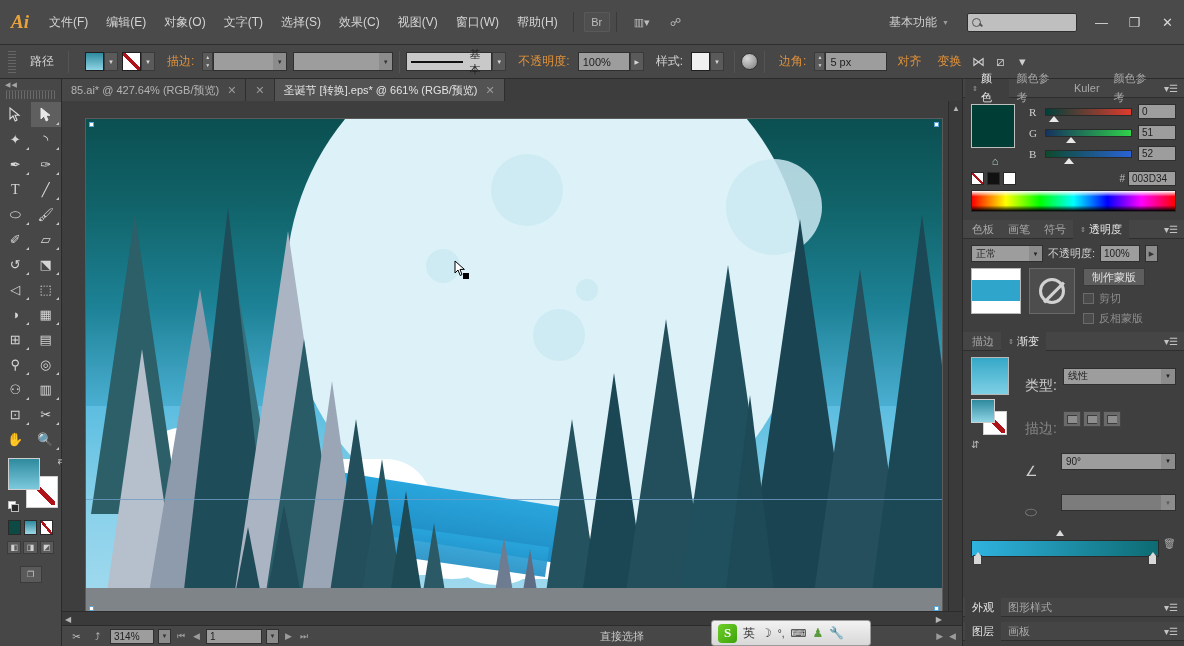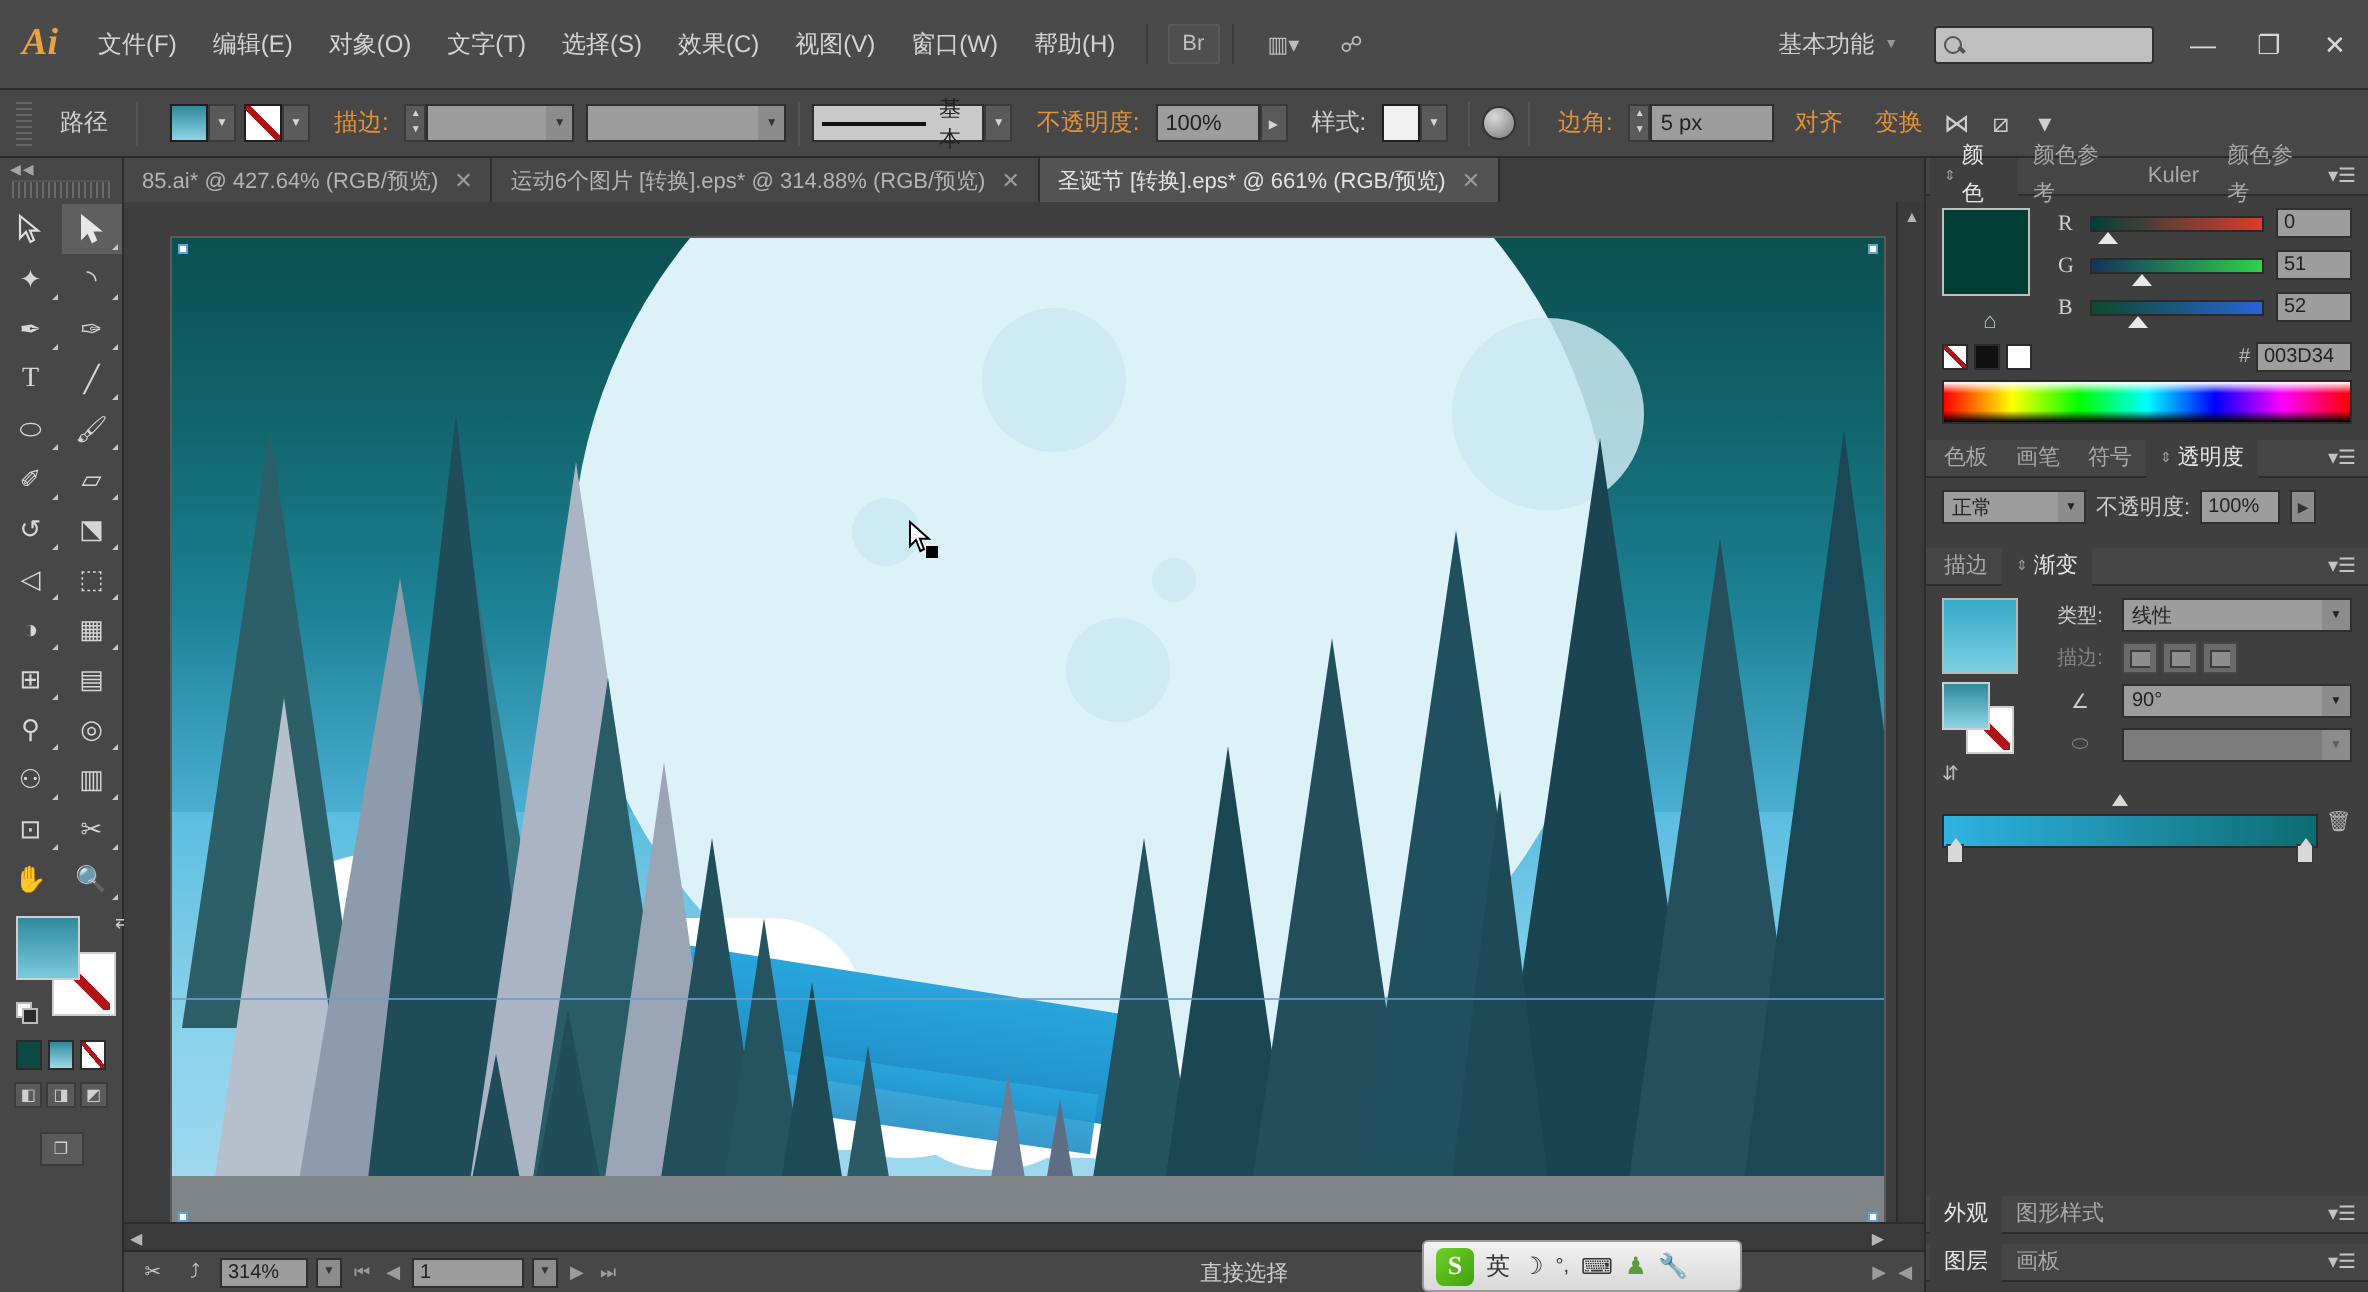--- a/index.html
+++ b/index.html
@@ -323,21 +323,21 @@
                    background:#d2d2d2; transform:rotate(-45deg); }
   .maskcol { display:flex; flex-direction:column; gap:5px; }
   .maskbtn { height:18px; background:#5e5e5e; border:1px solid #3a3a3a; color:#e0e0e0;
              font-size:11px; display:flex; align-items:center; justify-content:center;
              padding:0 8px; }
   .chkrow { display:flex; align-items:center; gap:5px; color:#8d8d8d; font-size:11px; }
   .chk { width:11px; height:11px; border:1px solid #6b6b6b; background:#4a4a4a; }
 
   
   .grow { display:flex; align-items:center; gap:6px; margin-bottom:5px; }
-  .glabel { color:#cdcdcd; font-size:10px; min-width:30px; text-align:center; }
+  .glabel { color:#cdcdcd; font-size:14px; min-width:30px; text-align:left;margin-top:20px; }
   .glabel.dim { color:#858585; }
   .gcombo { flex:1; height:17px; background:#9d9d9d; border:1px solid #2f2f2f;
             display:flex; align-items:center; color:#222; font-size:10px; padding-left:4px; }
   .gcombo.dim { background:#7c7c7c; color:#5c5c5c; }
   .gcombo .a { margin-left:auto; width:14px; height:15px; background:#8c8c8c;
                display:flex; align-items:center; justify-content:center; font-size:6px; }
   .gthumb { width:38px; height:38px; border:1px solid #b8b8b8;
             background:linear-gradient(to bottom,#35a8c8,#7fd0e4); }
   .gfs { position:relative; width:40px; height:38px; margin-top:4px; }
   .gfs .f { position:absolute; left:0; top:0; width:24px; height:24px;
@@ -450,21 +450,20 @@
     <div class="icon-btn">⧄</div>
     <div class="icon-btn">▾</div>
   </div>
 
   <div class="tabbar">
     <div class="doctab">
       <span>85.ai* @ 427.64% (RGB/预览)</span>
       <span class="x">✕</span>
     </div>
     <div class="doctab">
-      <span>运动6个图片 [转换].eps* @ 314.88% (RGB/预览)</span>
       <span class="x">✕</span>
     </div>
     <div class="doctab active">
       <span>圣诞节 [转换].eps* @ 661% (RGB/预览)</span>
       <span class="x">✕</span>
     </div>
   </div>
 
   <div class="toolpanel">
     <div class="tp-head">◀◀</div>
@@ -754,20 +753,37 @@
     <div class="pbody">
       <div class="trow">
         <span class="tcombo">
           <span>正常</span>
           <span class="a">▼</span>
         </span>
         <span class="tlabel">不透明度:</span>
         <span class="tval">100%</span>
         <span class="tarrow">▶</span>
       </div>
+      <div class="thumbs">
+        <div class="thumb1"></div>
+        <div class="thumb2">
+          <span class="noentry"></span>
+        </div>
+        <div class="maskcol">
+          <div class="maskbtn">制作蒙版</div>
+          <div class="chkrow">
+            <span class="chk"></span>
+            <span>剪切</span>
+          </div>
+          <div class="chkrow">
+            <span class="chk"></span>
+            <span>反相蒙版</span>
+          </div>
+        </div>
+      </div>
     </div>
 
     <div class="ptabs">
       <div class="ptab">描边</div>
       <div class="ptab active">
         <span class="dots">⇕</span>
         <span>渐变</span>
       </div>
       <div class="pmenu">▾☰</div>
     </div>

